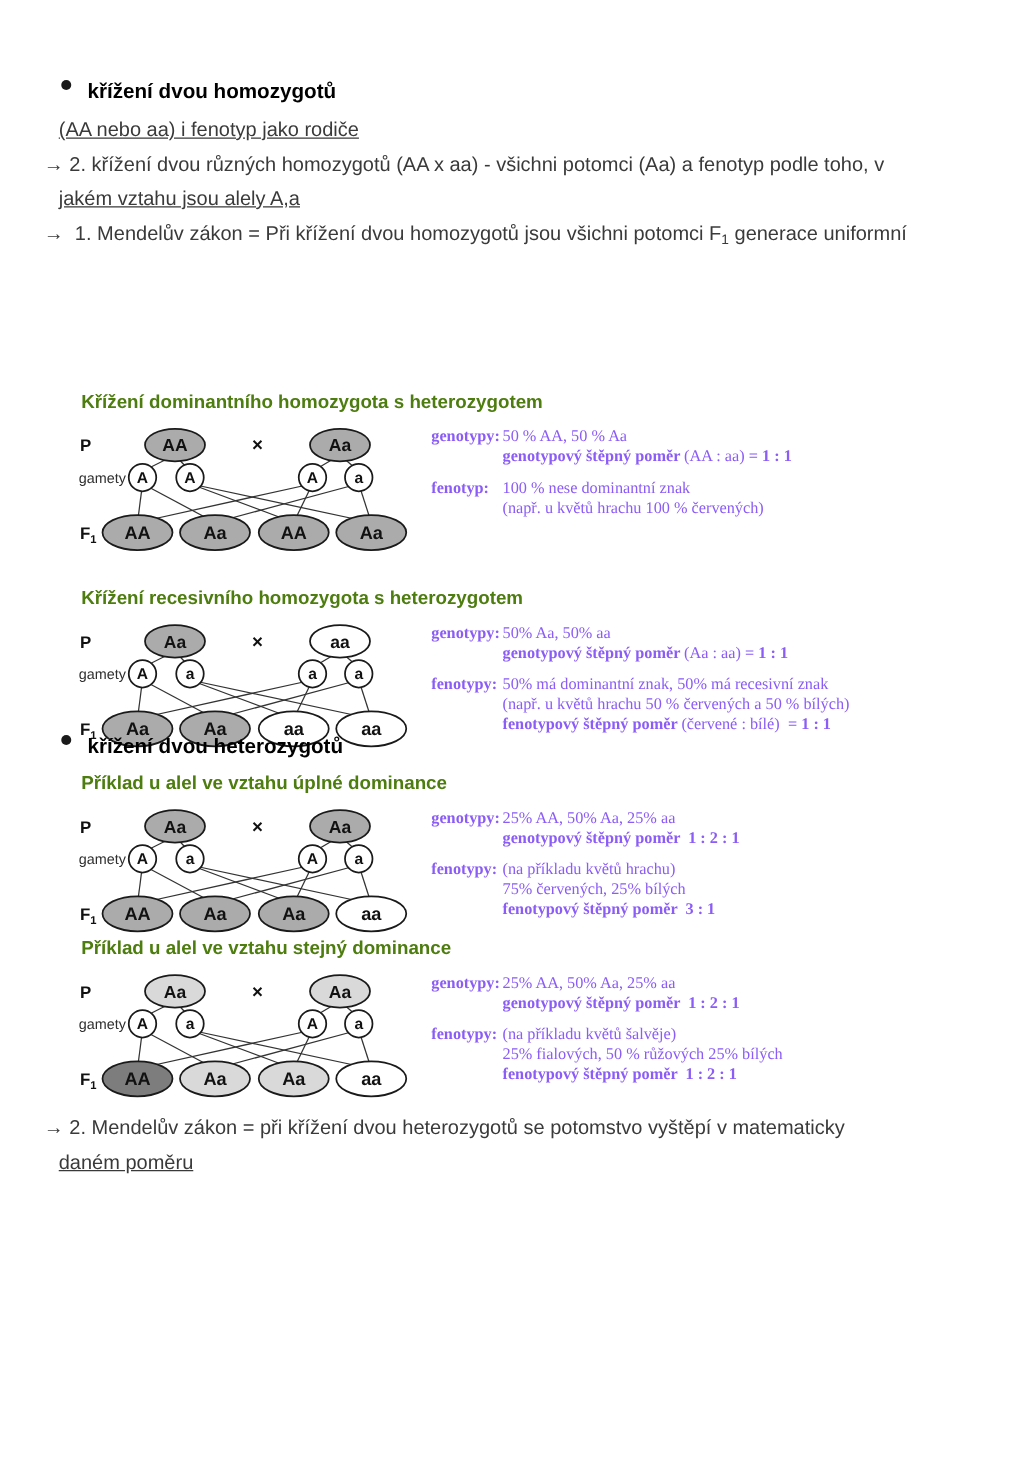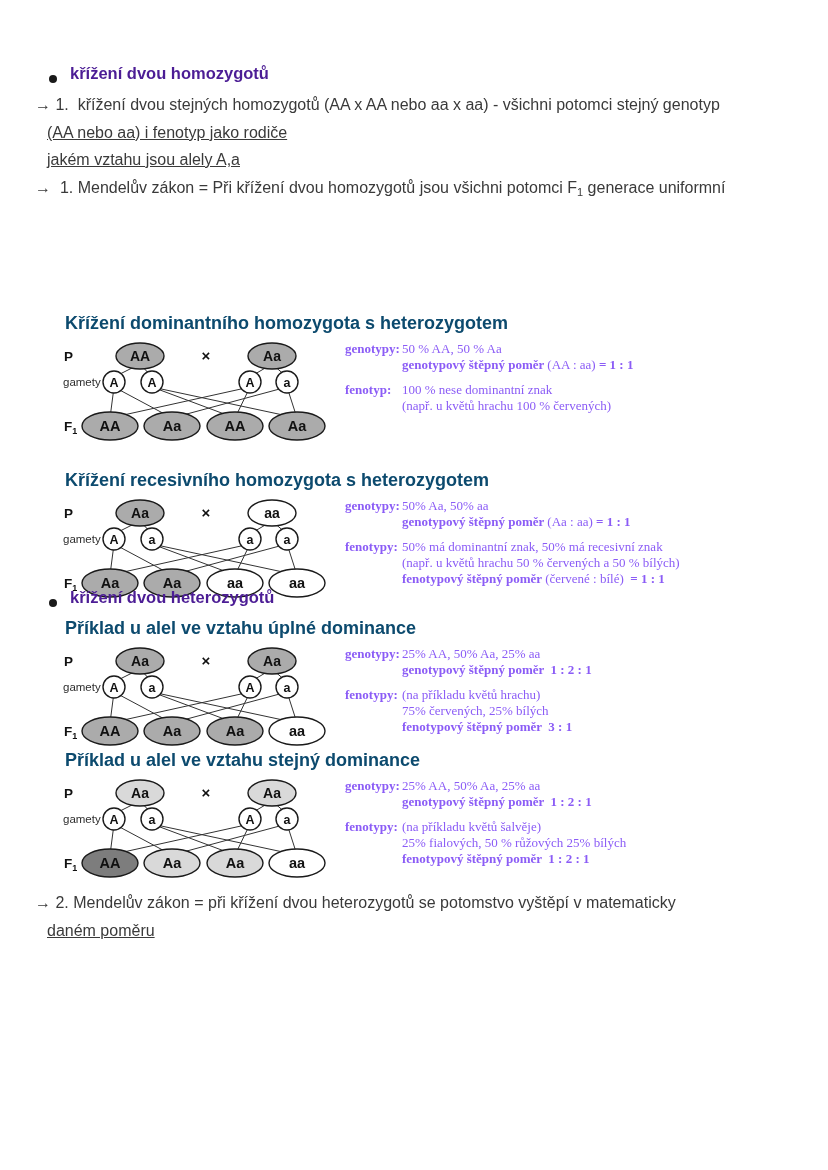--- a/index.html
+++ b/index.html
@@ -1,55 +1,55 @@
 <!DOCTYPE html>
 <html><head>
 <meta charset="utf-8">
 <style>
   html,body{margin:0;padding:0;background:#fff;}
   .page{position:relative;width:828px;height:1170px;background:#ffffff;
         font-family:"Liberation Sans",sans-serif;overflow:hidden;}
   .abs{position:absolute;left:35px;}
 
   
-  .sec-heading{display:flex;align-items:flex-end;font-weight:bold;font-size:16.5px;color:#4c1d95;}
+  .sec-heading{display:flex;align-items:flex-start;font-weight:bold;font-size:16.5px;color:#000000;}
   .dot{width:8px;height:8px;background:#1a1a1a;border-radius:50%;
        margin-left:14px;margin-right:13px;flex-shrink:0;}
 
   
   .text-line{font-size:16px;color:#3a3a3a;line-height:27.5px;white-space:pre;}
   .text-line.indent{padding-left:12px;text-decoration:underline;}
   .seg-sub{font-size:11px;vertical-align:-3px;}
   .seg-underline{text-decoration:underline;}
 
   
   .diagram-block{position:absolute;left:35px;width:790px;height:142px;}
-  .diagram-title{position:absolute;left:30px;top:0;font-weight:bold;font-size:18px;color:#0c4a6e;}
+  .diagram-title{position:absolute;left:30px;top:0;font-weight:bold;font-size:15px;color:#4d7c0f;}
   .diagram-svg-mount{position:absolute;left:27px;top:26px;}
 
   
   .notes{position:absolute;left:310px;top:28px;font-family:Liberation Serif, serif;
          font-size:13px;line-height:16px;color:#8b5cf6;white-space:pre;}
   .note-group{display:flex;margin-bottom:9px;}
   .note-label{width:57px;font-weight:bold;flex-shrink:0;}
   .b{font-weight:bold;}
 </style>
 </head>
 <body>
 
 <div class="page">
 
   <div class="abs sec-heading" style="top:64px">
     <span class="dot"></span>
     <span>křížení dvou homozygotů</span>
   </div>
 
   <div class="abs" style="top:91px" id="intro-lines">
-      <div class="text-line"><span>→ 1.  křížení dvou stejných homozygotů (AA x AA nebo aa x aa) - všichni potomci stejný genotyp</span></div>
       <div class="text-line indent"><span>(AA nebo aa) i fenotyp jako rodiče</span></div>
+      <div class="text-line"><span>→ 2. křížení dvou různých homozygotů (AA x aa) - všichni potomci (Aa) a fenotyp podle toho, v</span></div>
       <div class="text-line indent"><span>jakém vztahu jsou alely A,a</span></div>
       <div class="text-line"><span>→  1. Mendelův zákon = Při křížení dvou homozygotů jsou všichni potomci F</span><span class="seg-sub">1</span><span> generace uniformní</span></div>
     </div>
 
 
   <div class="diagram-block" style="top:313px">
     <div class="diagram-title">Křížení dominantního homozygota s heterozygotem</div>
     <div class="diagram-svg-mount" id="d0svg"><svg width="282" height="104" viewBox="0 0 282 104">
           <line x1="78" y1="25" x2="52" y2="38" stroke="#333" stroke-width="1"></line>
           <line x1="78" y1="25" x2="90" y2="38" stroke="#333" stroke-width="1"></line>

